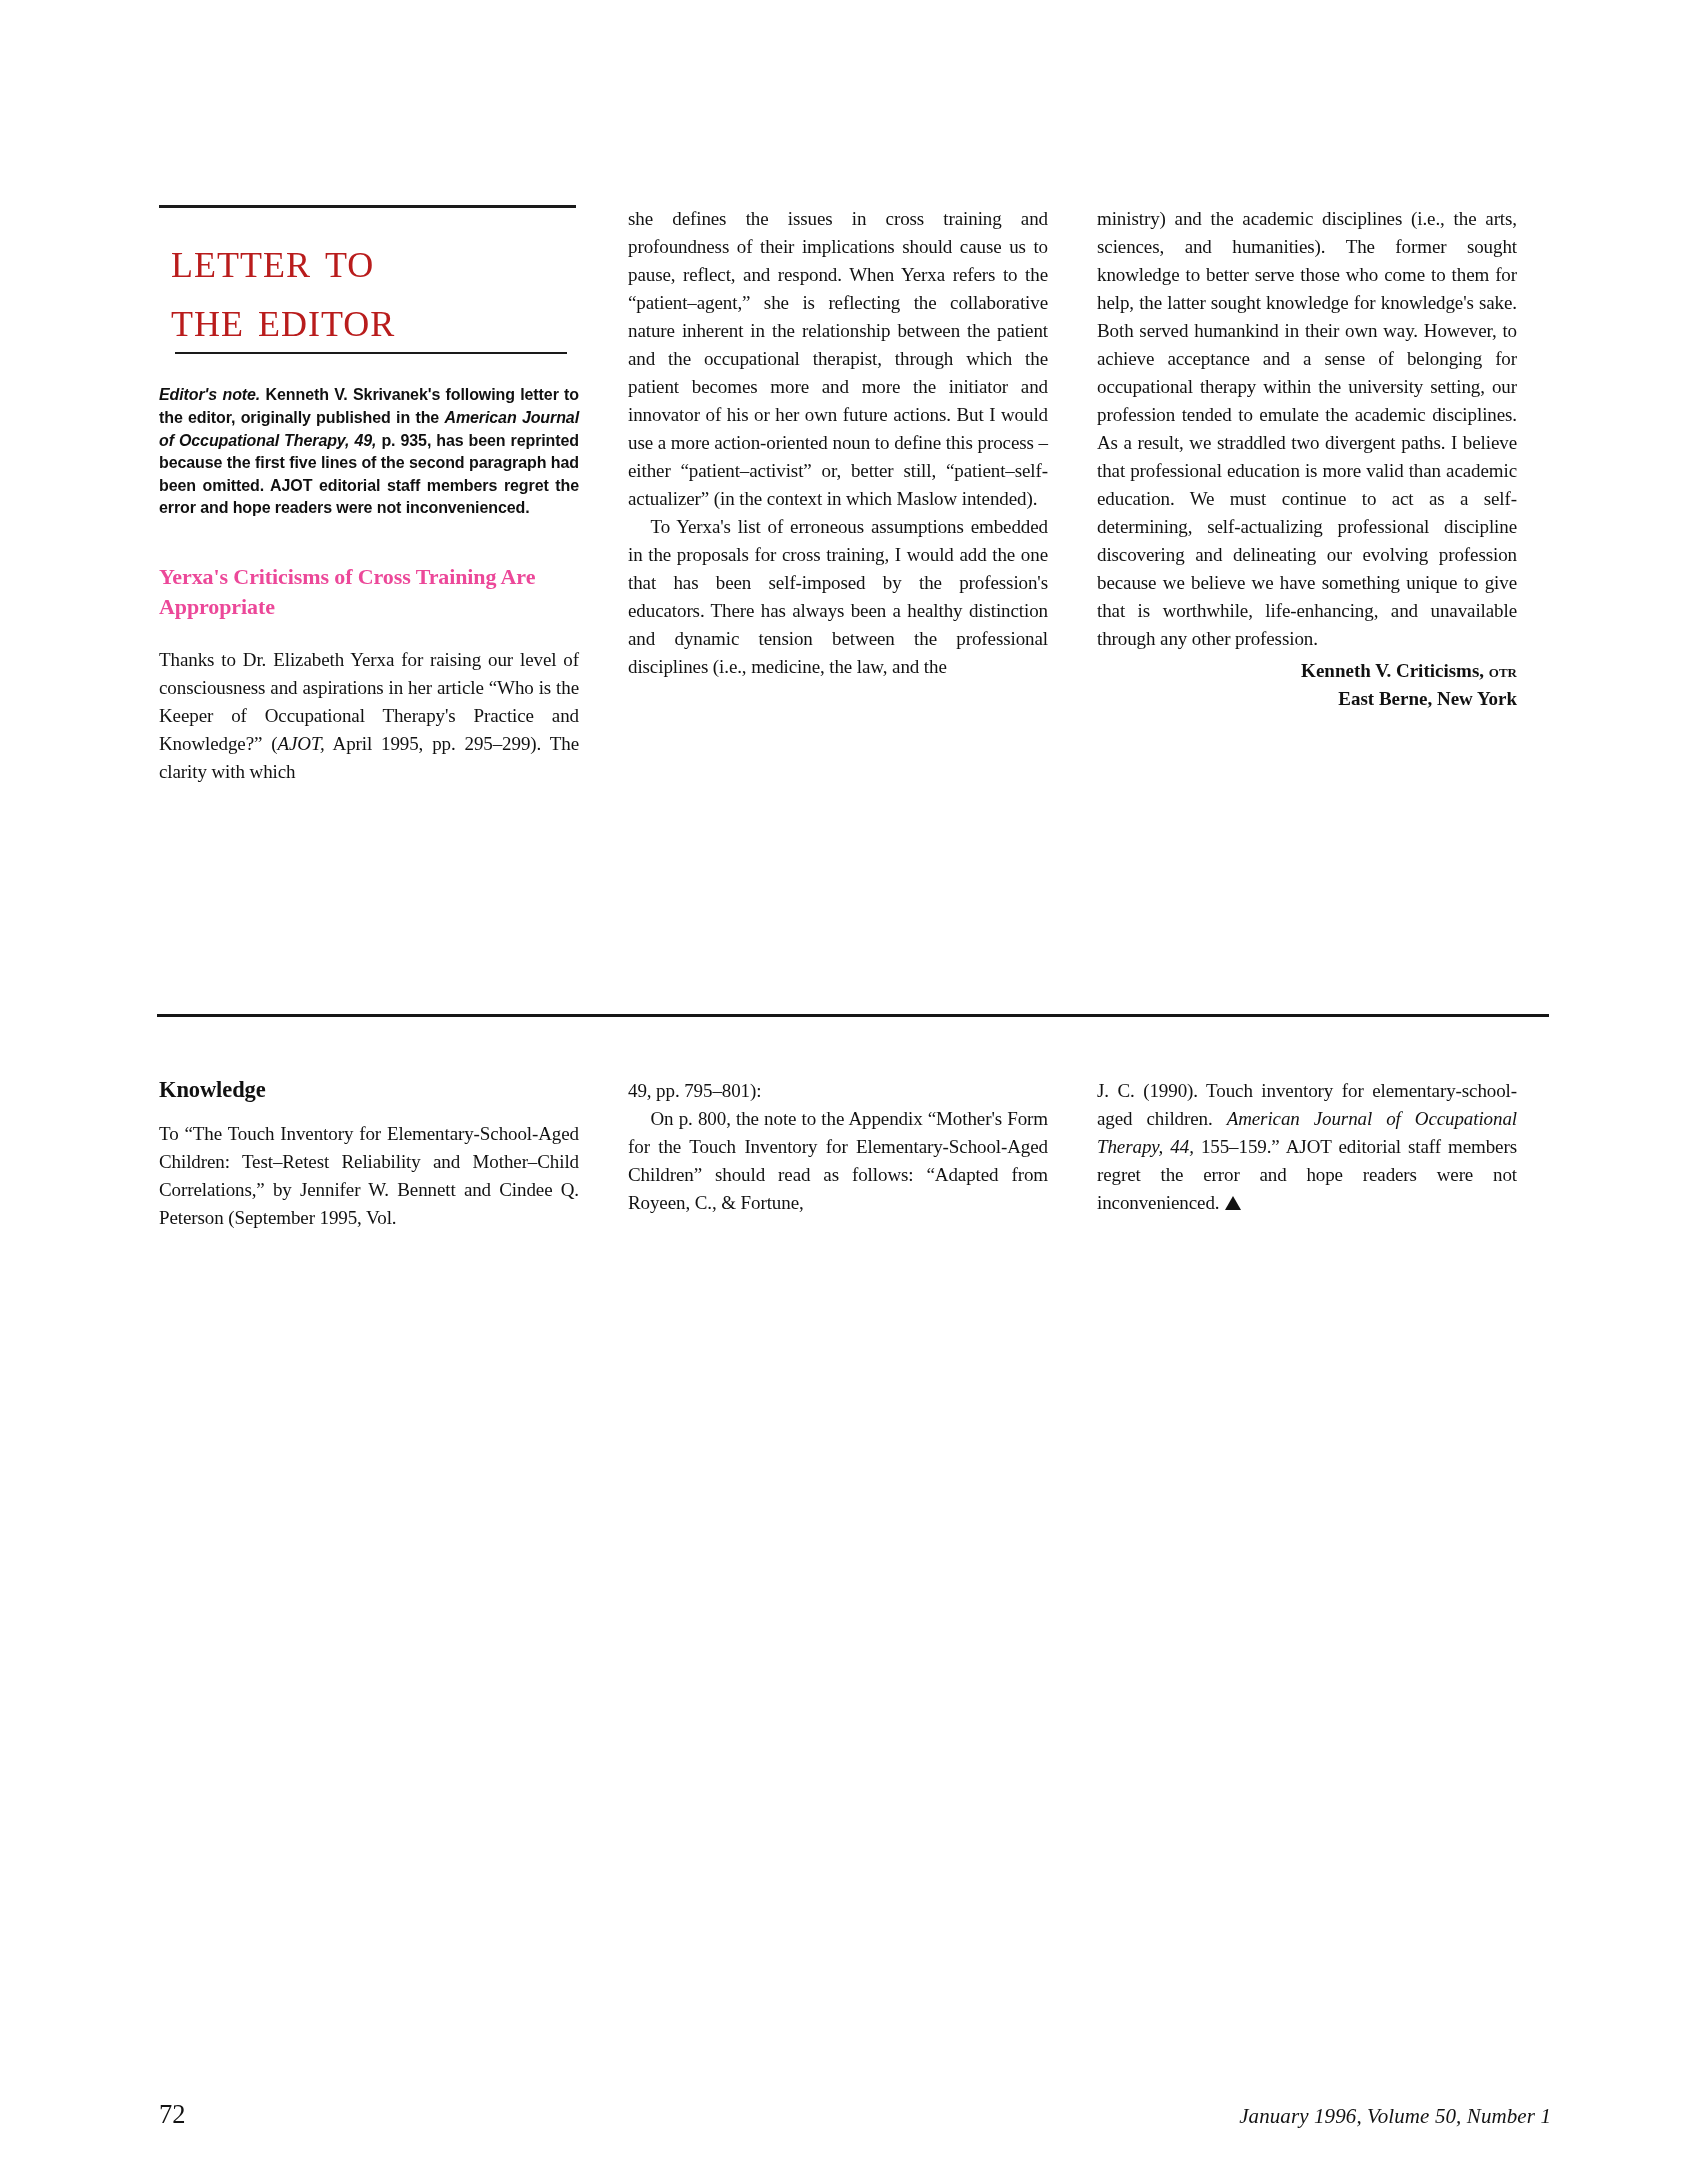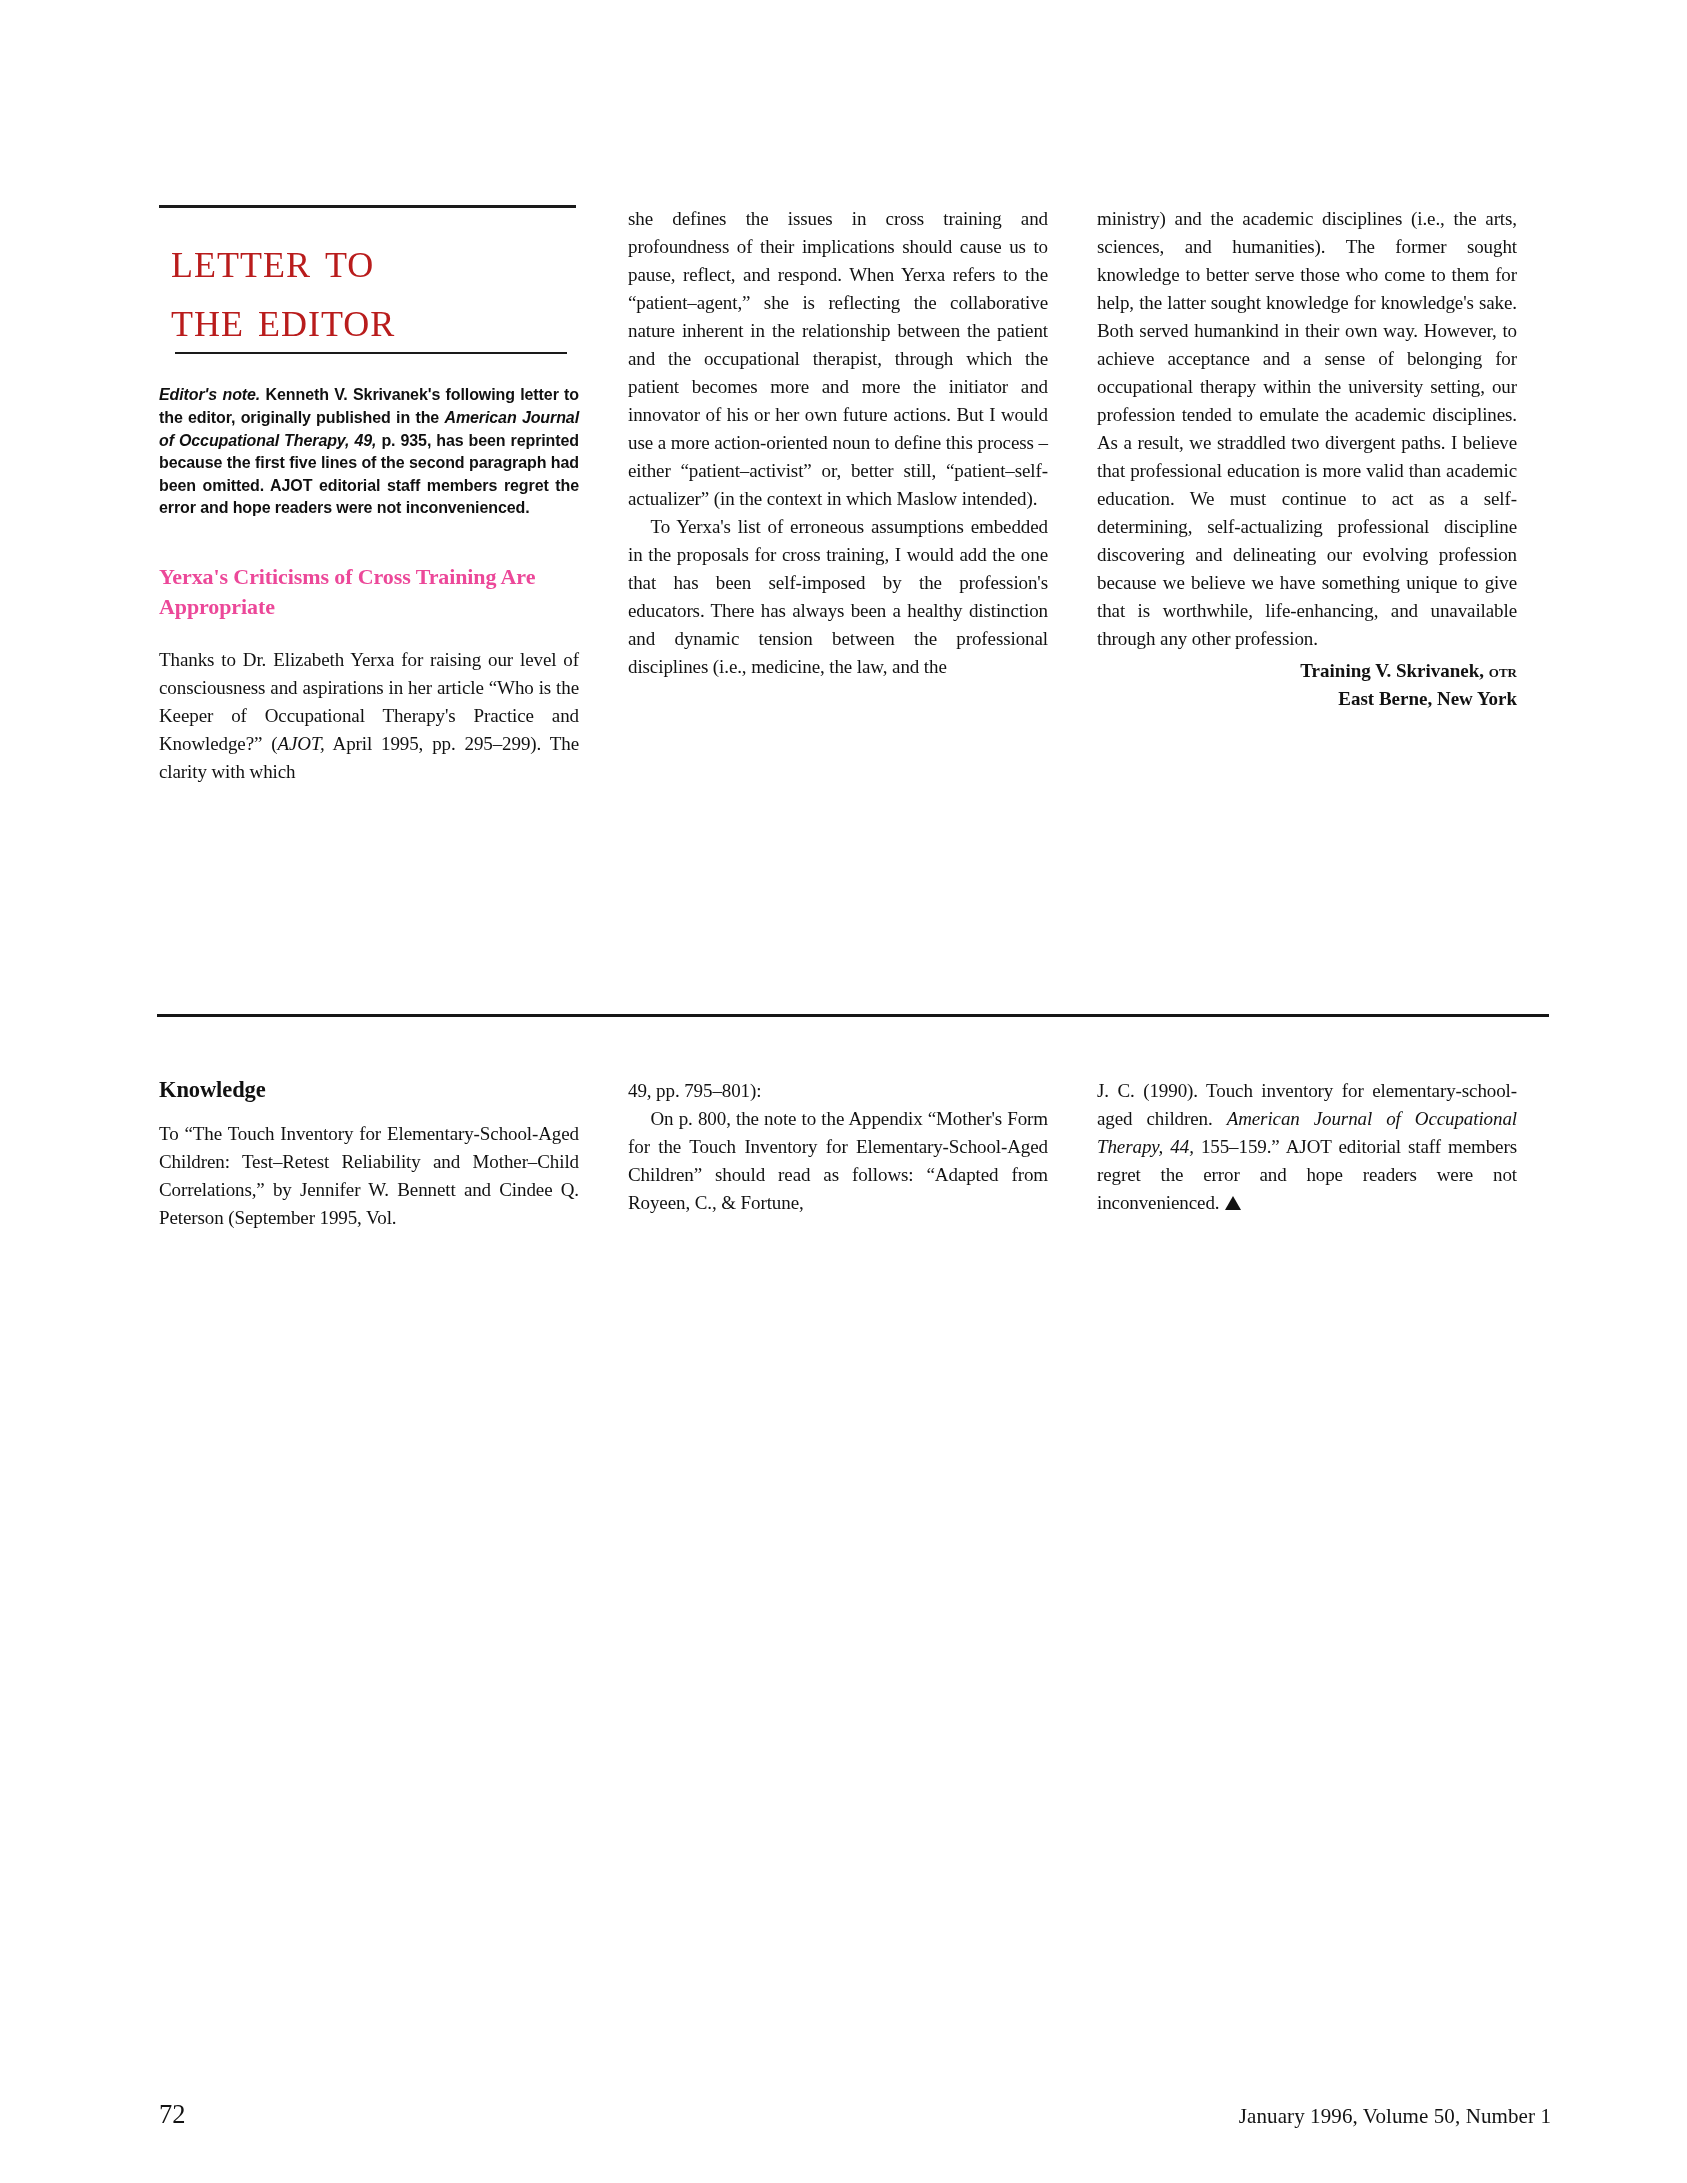--- a/index.html
+++ b/index.html
@@ -180,20 +180,21 @@
     gap: 20px;
   }
   .folio {
     font-family: "Liberation Serif", "DejaVu Serif", serif;
     font-size: 26.5px;
     color: #131313;
   }
   .issue-line {
     font-family: "Liberation Serif", "DejaVu Serif", serif;
     font-size: 21px;
+    font-style: italic;
     color: #131313;
     letter-spacing: 0.1px;
   }
 </style>
 </head>
 <body>
 
 <div class="page">
 
   <div class="article-letter">
@@ -228,21 +229,21 @@
           <p>she defines the issues in cross training and profoundness of their implications should cause us to pause, reflect, and respond. When Yerxa refers to the “patient–agent,” she is reflecting the collaborative nature inherent in the relationship between the patient and the occupational therapist, through which the patient becomes more and more the initiator and innovator of his or her own future actions. But I would use a more action-oriented noun to define this process – either “patient–activist” or, better still, “patient–self-actualizer” (in the context in which Maslow intended).</p>
           <p>To Yerxa's list of erroneous assumptions embedded in the proposals for cross training, I would add the one that has been self-imposed by the profession's educators. There has always been a healthy distinction and dynamic tension between the professional disciplines (i.e., medicine, the law, and the</p>
         </div>
       </div>
 
       <div class="col">
         <div class="body-text">
           <p>ministry) and the academic disciplines (i.e., the arts, sciences, and humanities). The former sought knowledge to better serve those who come to them for help, the latter sought knowledge for knowledge's sake. Both served humankind in their own way. However, to achieve acceptance and a sense of belonging for occupational therapy within the university setting, our profession tended to emulate the academic disciplines. As a result, we straddled two divergent paths. I believe that professional education is more valid than academic education. We must continue to act as a self-determining, self-actualizing professional discipline discovering and delineating our evolving profession because we believe we have something unique to give that is worthwhile, life-enhancing, and unavailable through any other profession.</p>
         </div>
         <div class="signature">
-          <span class="ln"><span>Training V. Skrivanek,</span>
+          <span class="ln"><span>Kenneth V. Criticisms,</span>
             <span class="cred">OTR</span></span>
           <span class="ln">East Berne, New York</span>
         </div>
       </div>
 
     </div>
   </div>
 
   <div class="section-divider"></div>
 

